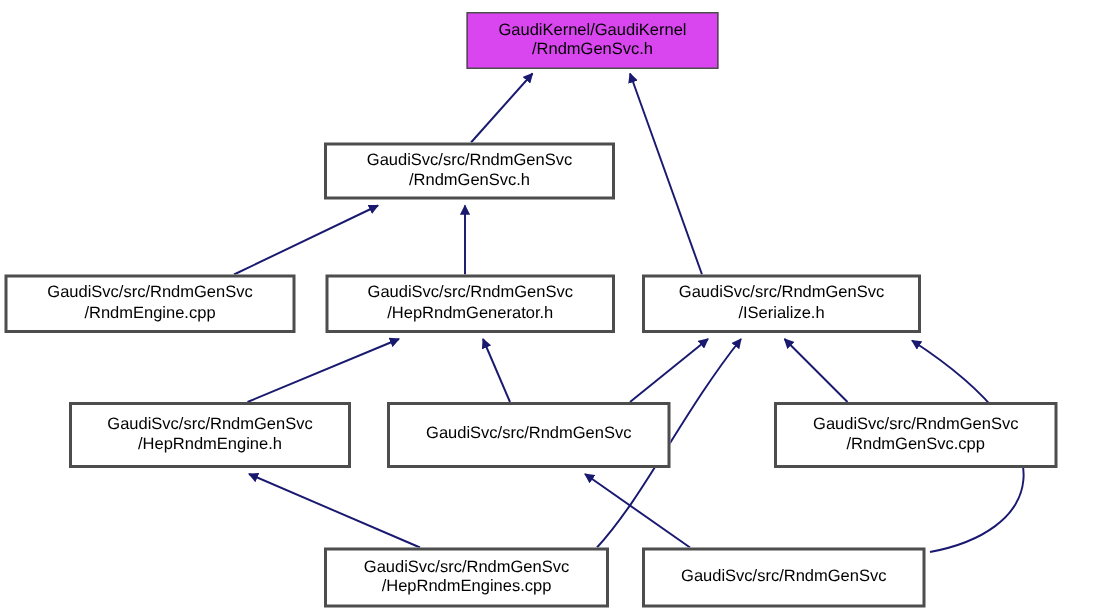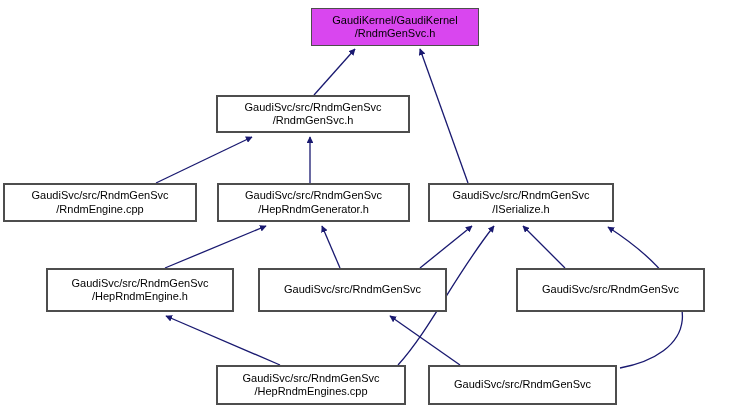--- a/index.html
+++ b/index.html
@@ -63,20 +63,21 @@
     </div>
       <div class="node" style="left: 46px; top: 268px; width: 188px; height: 44px; background: rgb(255, 255, 255); border-color: rgb(77, 77, 77); color: rgb(0, 0, 0);">
       <span class="l1">GaudiSvc/src/RndmGenSvc</span>
       <span class="l2">/HepRndmEngine.h</span>
     </div>
       <div class="node" style="left: 258px; top: 268px; width: 189px; height: 44px; background: rgb(255, 255, 255); border-color: rgb(77, 77, 77); color: rgb(0, 0, 0);">
       <span class="l1">GaudiSvc/src/RndmGenSvc</span>
     </div>
       <div class="node" style="left: 516px; top: 268px; width: 189px; height: 44px; background: rgb(255, 255, 255); border-color: rgb(77, 77, 77); color: rgb(0, 0, 0);">
       <span class="l1">GaudiSvc/src/RndmGenSvc</span>
+      <span class="l2">/RndmGenSvc.cpp</span>
     </div>
       <div class="node" style="left: 216px; top: 365px; width: 190px; height: 40px; background: rgb(255, 255, 255); border-color: rgb(77, 77, 77); color: rgb(0, 0, 0);">
       <span class="l1">GaudiSvc/src/RndmGenSvc</span>
       <span class="l2">/HepRndmEngines.cpp</span>
     </div>
       <div class="node" style="left: 428px; top: 365px; width: 189px; height: 40px; background: rgb(255, 255, 255); border-color: rgb(77, 77, 77); color: rgb(0, 0, 0);">
       <span class="l1">GaudiSvc/src/RndmGenSvc</span>
     </div>
     </div>
 

